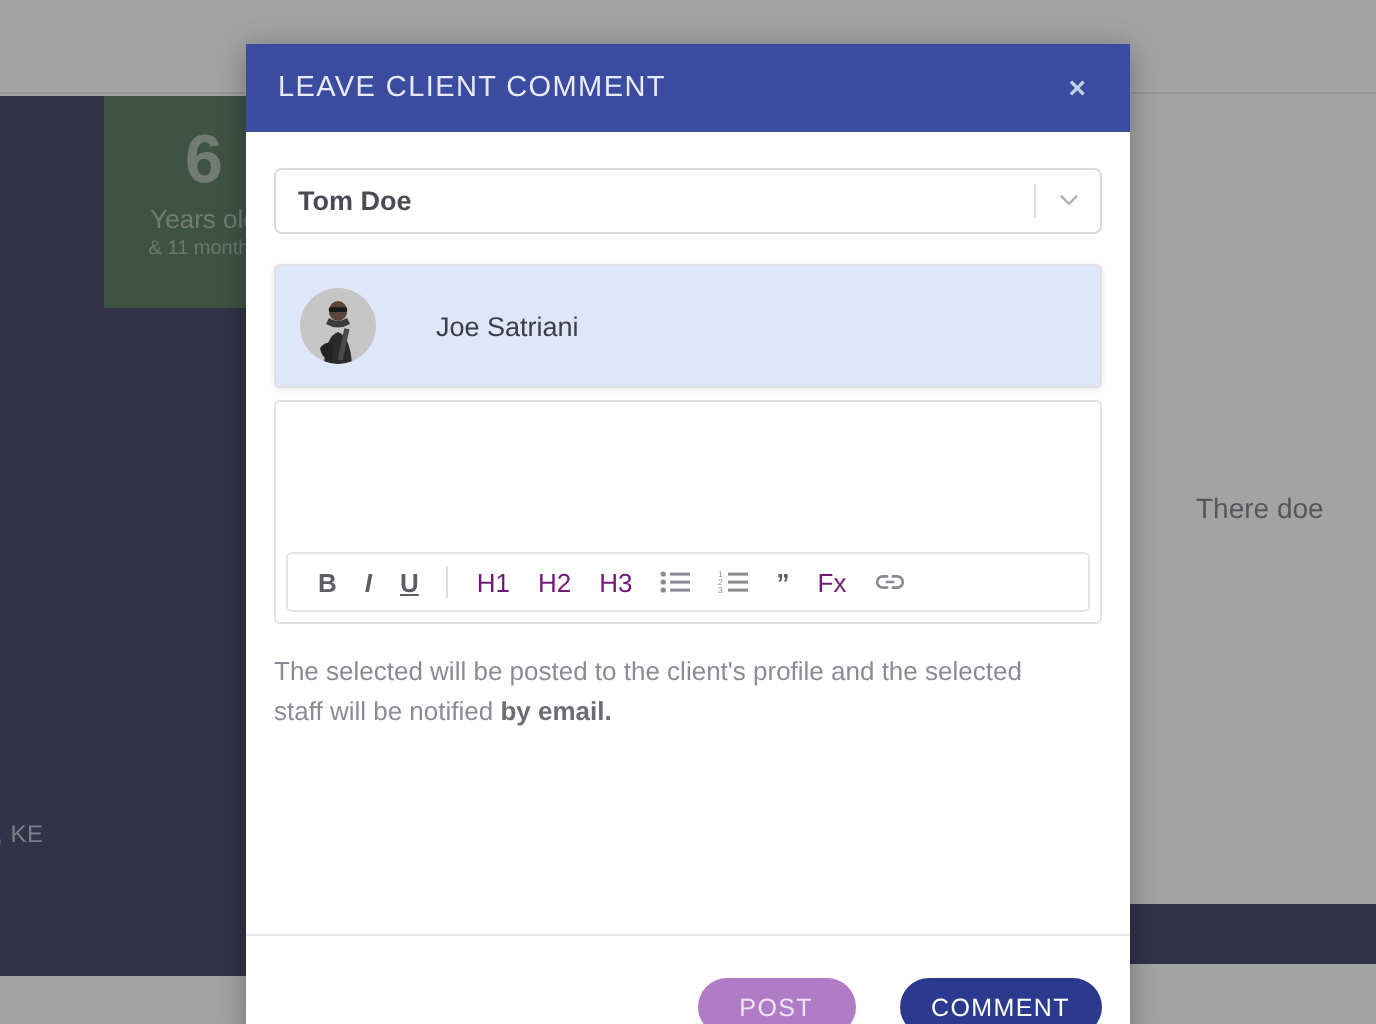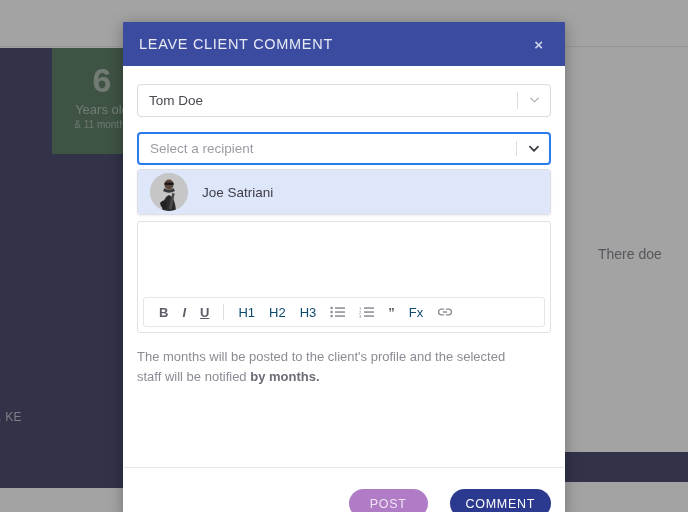--- a/index.html
+++ b/index.html
@@ -88,21 +88,21 @@
   }
   .modal-body {
     flex: 1 1 auto; padding: 18px 14px 0 14px; position: relative;
   }
   .field-label {
     font-size: 13.5px; color: #4a4a55; margin-bottom: 7px; display: block;
   }
   .select-box {
     height: 33px; border: 1px solid #d9d9de; border-radius: 4px;
     background: #fff; display: flex; align-items: center;
-    position: relative; margin-bottom: 15px;
+    position: relative; margin-bottom: 15px; font-weight: bold;
   }
   .select-box.focused {
     border: 2px solid #2a7bee; margin-bottom: 0;
   }
   .select-value { padding-left: 11px; font-size: 13.5px; color: #4a4a55; }
   .select-placeholder { padding-left: 11px; font-size: 13.5px; color: #9b9ba5; }
   .select-sep {
     position: absolute; right: 32px; top: 7px; bottom: 7px;
     width: 1px; background: #dcdce1;
   }
@@ -114,21 +114,21 @@
 
   .dropdown {
     margin-top: 4px;
     border: 1px solid #dfe0e4;
     background: #fff;
     border-radius: 3px;
     box-shadow: 0 1px 3px rgba(0,0,0,0.08);
     overflow: hidden;
   }
   .dd-option {
-    height: 44px; display: flex; align-items: center; gap: 14px;
+    height: 60px; display: flex; align-items: center; gap: 30px;
     padding-left: 12px; background: #dee6fa; cursor: pointer;
   }
   .avatar {
     width: 38px; height: 38px; border-radius: 50%;
     overflow: hidden; flex: 0 0 auto;
     background: #c9c9c9;
     position: relative;
   }
   .dd-name { font-size: 13.5px; color: #3d3d47; }
 
@@ -139,21 +139,21 @@
     height: 112px;
     display: flex; flex-direction: column; justify-content: flex-end;
     padding: 5px;
   }
   .toolbar {
     border: 1px solid #e4e4e9; border-radius: 3px;
     height: 30px; display: flex; align-items: center;
     padding: 0 8px; gap: 0px; background: #fff;
   }
   .tb-btn {
-    color: #0c4a6e; font-size: 13px; padding: 0 7px;
+    color: #701a75; font-size: 13px; padding: 0 7px;
     cursor: pointer; display: flex; align-items: center; height: 100%;
     white-space: nowrap;
   }
   .tb-btn.strong { color: #5d5d68; font-weight: bold; }
   .tb-btn.ital { color: #5d5d68; font-style: italic; font-weight: bold; }
   .tb-btn.und { color: #5d5d68; text-decoration: underline; font-weight: bold; }
   .tb-div { width: 1px; height: 16px; background: #dedee3; margin: 0 7px; }
   .tb-icon svg { display: block; }
 
   .helper {
@@ -214,29 +214,20 @@
     <div class="select-box">
       <span class="select-value">Tom Doe</span>
       <span class="select-sep"></span>
       <span class="chev">
         <svg width="11" height="11" viewBox="0 0 12 12">
             <path d="M2 4.2 L6 8.2 L10 4.2" fill="none" stroke="#b4b4bc" stroke-width="1.4" stroke-linecap="round" stroke-linejoin="round"></path>
           </svg>
       </span>
     </div>
 
-    <div class="select-box focused">
-      <span class="select-placeholder">Select a recipient</span>
-      <span class="select-sep"></span>
-      <span class="chev">
-        <svg width="12" height="12" viewBox="0 0 12 12">
-            <path d="M2 4.2 L6 8.4 L10 4.2" fill="none" stroke="#3a3a44" stroke-width="1.7" stroke-linecap="round" stroke-linejoin="round"></path>
-          </svg>
-      </span>
-    </div>
 
     <div class="dropdown">
       <div class="dd-option">
         <span class="avatar">
           <svg width="38" height="38" viewBox="0 0 38 38">
             <circle cx="19" cy="19" r="19" fill="#d0d0d0"></circle>
             <circle cx="19" cy="19" r="19" fill="#a8a8a8" opacity="0.25"></circle>
             <path d="M12 38 q1-14 7-16 q6 2 7 16z" fill="#2b2b2b"></path>
             <ellipse cx="19" cy="11.5" rx="4.6" ry="5" fill="#5a4638"></ellipse>
             <rect x="14.4" y="9.6" width="9.2" height="2.4" rx="1" fill="#1a1a1a"></rect>
@@ -284,22 +275,22 @@
           <svg width="16" height="12" viewBox="0 0 16 12">
             <path d="M6.4 6 h3.2" stroke="#8a8a94" stroke-width="1.3" stroke-linecap="round"></path>
             <path d="M6.6 3.2 H4.4 a2.8 2.8 0 0 0 0 5.6 h2.2" fill="none" stroke="#8a8a94" stroke-width="1.3" stroke-linecap="round"></path>
             <path d="M9.4 3.2 h2.2 a2.8 2.8 0 0 1 0 5.6 H9.4" fill="none" stroke="#8a8a94" stroke-width="1.3" stroke-linecap="round"></path>
           </svg>
         </span>
       </div>
     </div>
 
     <div class="helper">
-      <span>The months will be posted to the client's profile and the</span>
-      <span>selected staff will be notified </span><b>by months.</b>
+      <span>The selected will be posted to the client's profile and the</span>
+      <span>selected staff will be notified </span><b>by email.</b>
     </div>
   </div>
 
   <div class="modal-footer">
     <button class="btn btn-post">POST</button>
     <button class="btn btn-cancel">COMMENT</button>
   </div>
 </div>
 
 </body></html>

